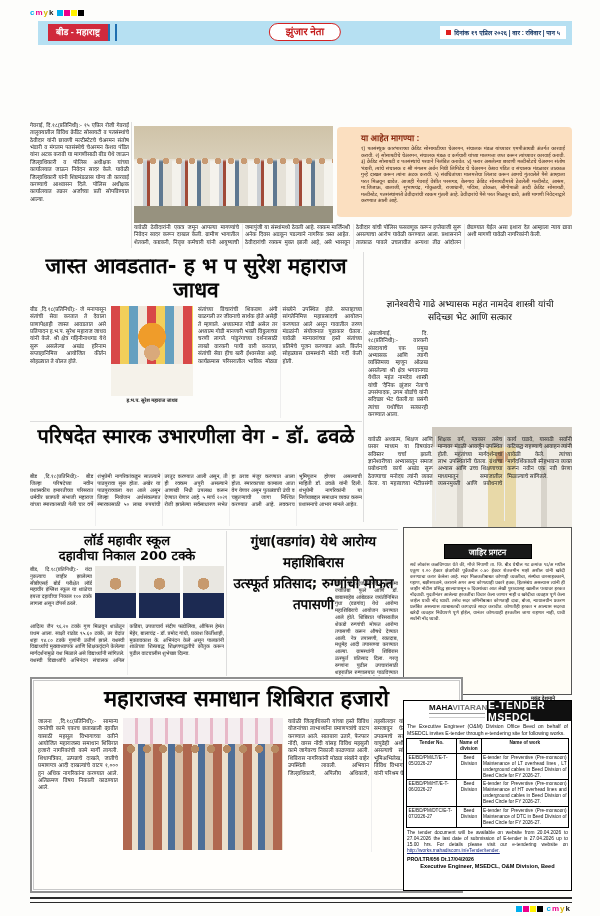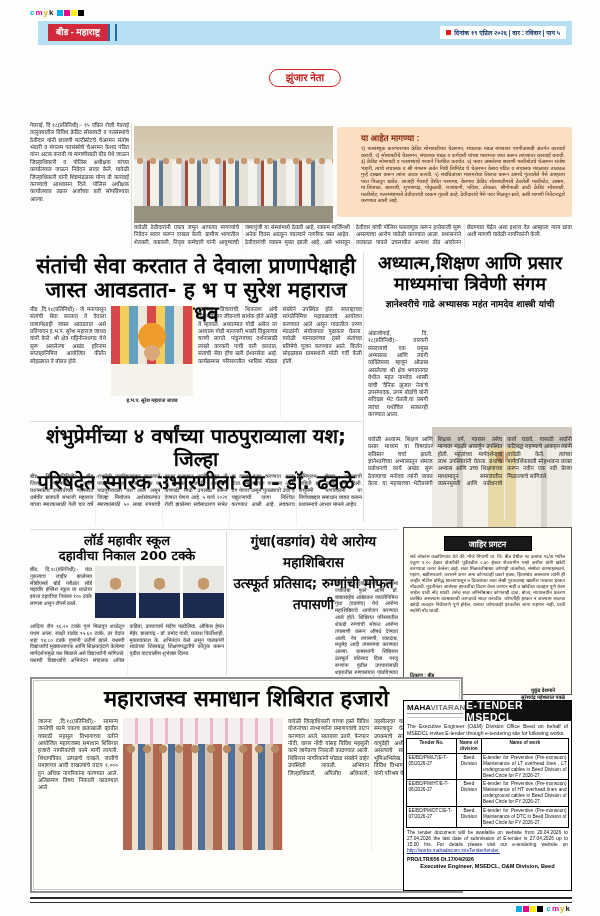--- a/index.html
+++ b/index.html
@@ -11,21 +11,21 @@
   .tiny{font-size:5px;line-height:1.3;color:#222;text-align:justify;overflow:hidden;}
   .hairline-v{width:1px;background:#ddd;}
   .hairline-h{height:1px;background:#ddd;}
   
   #mast{left:38px;top:21px;width:534px;height:24px;background:#b6e0f2;}
   #mast-region{position:absolute;left:10px;top:3px;height:17px;padding:0 8px;background:#d02a3c;color:#fff;
                font-size:9px;font-weight:bold;line-height:17px;}
   #mast-bars{position:absolute;left:0;top:0;height:17px;width:5px;border-left:2px solid #1f6fb0;border-right:2px solid #1f6fb0;right:-9px;left:auto;}
   #mast-pill{position:absolute;left:50%;top:2px;transform:translateX(-50%);height:14px;padding:1px 16px;
              background:#fff;border:1.6px solid #d42222;border-radius:11px;color:#c41f1f;font-weight:bold;
-             font-size:10px;line-height:14px;white-space:nowrap;margin-top:46px;}
+             font-size:10px;line-height:14px;white-space:nowrap;}
   #mast-date{position:absolute;right:6px;top:5px;height:13px;background:#fff;padding:0 6px;
              font-size:6.3px;font-weight:bold;color:#0c2f5e;line-height:13px;white-space:nowrap;}
   #mast-date::before{content:"";display:inline-block;width:5px;height:5px;background:#e01f1f;margin-right:3px;}
   .cmyk{display:flex;align-items:center;gap:1px;font-size:8px;font-weight:bold;}
   .cmyk .sq{width:6px;height:6px;display:inline-block;}
   
   .photo{position:relative;overflow:hidden;background-color:#e6e2d8;}
   .ph-group{background-image:
       linear-gradient(180deg,#cfc3a8 0%,#d9cfb9 34%,#e7e1d4 34%,rgba(0,0,0,0) 37%),
       linear-gradient(180deg,rgba(0,0,0,0) 0 82%,#97927f 82%),
@@ -54,30 +54,30 @@
       repeating-linear-gradient(90deg,#f4eef0 0 12px,#e8b8c8 12px 15px),
       radial-gradient(circle 4px at 8px 5px,#b88a62 97%,rgba(0,0,0,0)),
       repeating-linear-gradient(90deg,#b06850 0 9px,#ece0cc 9px 15px,#4f6f98 15px 22px,#d8c0a8 22px 30px);
       background-size:100% 20%,16px 12px,100% 100%;background-repeat:repeat-x,repeat-x,no-repeat;
       background-position:top,0 22%,bottom;}
   
   #demands{background:#fbdfc0;border-radius:4px;padding:5px 7px;box-sizing:border-box;}
   #demands .t{font-size:8.5px;font-weight:bold;color:#8a2a10;margin-bottom:2px;}
   
   #notice{border:1px solid #555;background:#fffdf6;box-sizing:border-box;padding:4px 6px;}
-  #notice .strip{width:86px;margin:4px auto 3px auto;background:#191919;border:1px solid #000;color:#fff;
+  #notice .strip{width:86px;margin:12px auto 3px auto;background:#191919;border:1px solid #000;color:#fff;
       font-weight:bold;font-size:8px;text-align:center;padding:1px 0;}
   .sig-row{display:flex;justify-content:space-between;margin-top:3px;font-size:5px;font-weight:bold;color:#111;text-align:center;line-height:1.4;}
   
   #mrbox{border:2px solid #8f8f8f;box-shadow:inset 0 0 0 1px #fff, inset 0 0 0 2px #c9c9c9;
          box-sizing:border-box;background:#fffefb;}
   
   #tender{border:1px solid #000;background:#fff;box-sizing:border-box;font-family:"Liberation Sans",sans-serif;}
   #tender .hd{display:flex;height:20px;}
-  #tender .logo{width:62px;background:#fff;border-right:1px solid #000;position:relative;padding:2px 2px 0 3px;box-sizing:border-box;}
+  #tender .logo{width:62px;background:#fff;border-right:1px solid #000;position:relative;padding:2px 2px 0 3px;box-sizing:border-box;margin-left:22px;}
   #tender .logo .l1{font-size:8px;font-weight:bold;color:#111;letter-spacing:0;line-height:9px;}
   #tender .logo .l1 .lt{color:#777;font-weight:bold;}
   #tender .logo .tag{margin-top:1px;height:3px;border-top:1px solid #999;border-bottom:1px solid #ccc;}
   #tender .ttl{flex:1;background:#101010;color:#fff;font-weight:bold;font-size:10.5px;display:flex;align-items:center;justify-content:center;letter-spacing:.4px;}
   #tender .intro{font-size:5.1px;line-height:1.3;padding:2px 3px;text-align:justify;color:#111;}
   #tender table{border-collapse:collapse;width:calc(100% - 4px);margin:0 2px;}
   #tender th,#tender td{border:0.5px solid #000;font-size:4.7px;line-height:1.25;padding:1px 1.5px;vertical-align:top;color:#111;}
   #tender th{text-align:center;font-weight:bold;}
   #tender td.work{text-align:justify;}
   #tender .ft{font-size:4.8px;line-height:1.3;padding:2px 3px 0 3px;text-align:justify;color:#111;}
@@ -118,48 +118,43 @@
   <div class="abs body-txt" style="left:30px;top:122px;width:99px;height:126px;">गेवराई, दि.१८(प्रतिनिधी):- १५ एप्रिल रोजी गेवराई तालुक्यातील विविध क्रेडिट सोसायटी व पतसंस्थांचे ठेवीदार यांनी छावणी मल्टीस्टेटचे चेअरमन संतोष भंडारी व मंगलम पतसंस्थेचे चेअरमन केशव पंडित यांना अटक करावी या मागणीसाठी बीड येथे जाऊन जिल्हाधिकारी व पोलिस अधीक्षक यांच्या कार्यालयात जाऊन निवेदन सादर केले. यावेळी जिल्हाधिकारी यांनी शिष्टमंडळास योग्य ती कारवाई करण्याचे आश्वासन दिले. पोलिस अधीक्षक कार्यालयात तक्रार अर्जांच्या प्रती सोपविण्यात आल्या.</div>
   <div class="abs hairline-v" style="left:131px;top:122px;height:126px;"></div>
   <div class="abs photo ph-group" style="left:134px;top:126px;width:199px;height:97px;"></div>
   <div id="demands" class="abs" style="left:337px;top:127px;width:235px;height:90px;padding-left:24px;">
     <div class="t">या आहेत मागण्या :</div>
     <div class="tiny" style="height:70px;color:#3a2414;">१) पतसंस्थुक कारभाराच्या क्रेडिट सोसायटीच्या चेअरमन, संचालक मंडळ यांच्यावर एमपीआयडी अंतर्गत कारवाई करावी. २) सोसायटीचे चेअरमन, संचालक मंडळ व कर्मचारी यांच्या मालमत्ता जप्त करून त्यांच्यावर कारवाई करावी. ३) क्रेडिट सोसायटी व पतसंस्थांचे परवाने निलंबित करावेत. ४) फरार असलेल्या छावणी मल्टीस्टेटचे चेअरमन संतोष भंडारी, त्यांचे संचालक व श्री मंगलम अर्बन निधी लिमिटेड चे चेअरमन केशव पंडित व संचालक मंडळावर तात्काळ गुन्हे दाखल करून त्यांना अटक करावी. ५) संबंधितांच्या मालमत्तेचा लिलाव करून आमचे गुंतवलेले पैसे आम्हाला परत मिळवून द्यावेत. आजही गेवराई वेशीत परसगड, बेलगाव क्रेडिट सोसायटीमध्ये ठेवलेली मल्टीस्टेट, आश्रम, मा.जिजाऊ, बालाजी, सुभाषचंद्र, गोकुळची, राजाधानी, पवित्रा, ठोकळा, श्रीगोपाळी आदी क्रेडिट सोसायटी, मल्टीस्टेट, पतसंस्थांमध्ये ठेवीदारांची रक्कम गुंतली आहे. ठेवीदारांचे पैसे परत मिळवून द्यावे, अशी मागणी निवेदनाद्वारे करण्यात आली आहे.</div>
   </div>
   <div class="abs body-txt" style="left:134px;top:224px;width:438px;height:25px;column-count:4;column-gap:6px;column-rule:1px solid #e8e8e8;">यावेळी ठेवीदारांनी एकत्र जमून आपल्या मागण्यांचे निवेदन सादर करून दाखल केली. ग्रामीण भागातील शेतकरी, कष्टकरी, निवृत्त कर्मचारी यांनी आयुष्याची जमापुंजी या संस्थांमध्ये ठेवली आहे. रक्कम मार्जिनशी अनेक दिवस अडकून पडल्याने नागरिक त्रस्त आहेत. ठेवीदारांची रक्कम मुक्त झाली आहे, असे भासवून ठेवीदार यांची पोलिस फसवणूक करून हप्तेबाजी सुरू असल्याचा आरोप यावेळी करण्यात आला. प्रशासनाने तात्काळ पावले उचलावीत अन्यथा तीव्र आंदोलन छेडण्यात येईल असा इशारा देत आम्हाला न्याय द्यावा अशी मागणी यावेळी नागरिकांनी केली.</div>
 
   <div class="abs hl" style="left:30px;top:254px;width:332px;font-size:21px;line-height:24px;">
-    <div>संतांची सेवा करतात ते देवाला प्राणापेक्षाही</div>
     <div>जास्त आवडतात- ह भ प सुरेश महाराज जाधव</div>
   </div>
   <div class="abs" style="left:30px;top:306px;width:332px;height:112px;display:flex;gap:5px;">
     <div class="body-txt" style="width:76px;height:112px;">बीड ,दि.१८(प्रतिनिधी):- जे मनापासून संतांची सेवा करतात ते देवाला प्राणापेक्षाही जास्त आवडतात असे प्रतिपादन ह.भ.प. सुरेश महाराज जाधव यांनी केले. श्री क्षेत्र गहिनीनाथगड येथे सुरू असलेल्या अखंड हरिनाम सप्ताहानिमित्त आयोजित कीर्तन सोहळ्यात ते बोलत होते.</div>
     <div style="width:82px;">
       <div class="photo ph-turban" style="width:82px;height:90px;"></div>
       <div style="font-size:5px;font-weight:bold;text-align:center;margin-top:1px;color:#222;">ह.भ.प. सुरेश महाराज जाधव</div>
     </div>
     <div class="body-txt" style="flex:1;height:112px;column-count:2;column-gap:5px;column-rule:1px solid #eee;">संतांच्या विचारांची शिकवण अंगी बाळगली तर जीवनाचे सार्थक होते असेही ते म्हणाले. अध्यात्मात गोडी असेल तर अध्यात्म गोडी मानणारी भक्ती विठ्ठलाच्या चरणी लागते. पांडुरंगाच्या दर्शनासाठी लाखो वारकरी पायी वारी करतात, संतांची सेवा हीच खरी ईश्वरसेवा आहे. कार्यक्रमास परिसरातील भाविक मोठ्या संख्येने उपस्थित होते. सप्ताहाच्या सांगतेनिमित्त महाप्रसादाचे आयोजन करण्यात आले असून गावातील तरुण मंडळांनी संयोजनात पुढाकार घेतला. यावेळी मान्यवरांच्या हस्ते संतांच्या प्रतिमेचे पूजन करण्यात आले. किर्तन सोहळ्यास ग्रामस्थांनी मोठी गर्दी केली होती.</div>
   </div>
 
   <div class="abs hairline-v" style="left:363px;top:252px;height:270px;"></div>
 
-  <div class="abs hl" style="left:368px;top:252px;width:204px;font-size:18px;line-height:21px;">
-    <div>अध्यात्म,शिक्षण आणि प्रसार</div>
-    <div>माध्यमांचा त्रिवेणी संगम</div>
-  </div>
-  <div class="abs hl" style="left:368px;top:298px;width:204px;font-size:9px;line-height:13px;font-weight:bold;">
+  <div class="abs hl" style="left:368px;top:298px;width:204px;font-size:9px;line-height:13px;font-weight:normal;">
     <div>ज्ञानेश्वरीचे गाढे अभ्यासक महंत नामदेव शास्त्री यांची</div>
+    <div>सदिच्छा भेट आणि सत्कार</div>
   </div>
   <div class="abs body-txt" style="left:368px;top:330px;width:60px;height:102px;">अंबाजोगाई, दि. १८(प्रतिनिधी):- वारकरी संप्रदायाचे एक प्रमुख अभ्यासक आणि त्यागी व्यक्तिमत्त्व म्हणून ओळख असलेल्या श्री क्षेत्र भगवानगड येथील महंत नामदेव शास्त्री यांची 'दैनिक झुंजार नेता'चे उपसंपादक, उगम बोर्डाचे यांनी सदिच्छा भेट घेतली.या प्रसंगी त्यांचा यथोचित सत्कारही करण्यात आला.</div>
   <div class="abs photo ph-felicit" style="left:432px;top:330px;width:140px;height:100px;"></div>
   <div class="abs body-txt" style="left:368px;top:436px;width:204px;height:85px;column-count:3;column-gap:5px;column-rule:1px solid #eee;">यावेळी अध्यात्म, शिक्षण आणि प्रसार माध्यम या विषयांवर सविस्तर चर्चा झाली. ज्ञानेश्वरीच्या अभ्यासातून समाज प्रबोधनाचे कार्य अखंड सुरू ठेवण्याचा मनोदय त्यांनी व्यक्त केला. या महत्त्वाच्या भेटीप्रसंगी शिक्षक वर्ग, पत्रकार तसेच मान्यवर मंडळी आवर्जून उपस्थित होती. महंतांच्या मार्गदर्शनाचा लाभ उपस्थितांनी घेतला. ग्रंथाचा अभ्यास आणि उच्च शिक्षणाच्या माध्यमातून समाजातील व्यसनमुक्ती आणि प्रबोधनाचे कार्य घडावे, यासाठी सर्वांनी कटिबद्ध राहण्याचे आवाहन त्यांनी यावेळी केले. त्यांच्या मार्गदर्शिकाप्रती स्नेहभावना व्यक्त करून नवीन एक नवी प्रेरणा मिळाल्याचे सांगितले.</div>
 
   <div class="abs hairline-h" style="left:30px;top:421px;width:332px;"></div>
   <div class="abs hl" style="left:30px;top:425px;width:332px;font-size:20px;line-height:23px;">
-    <div>शंभुप्रेमींच्या ४ वर्षांच्या पाठपुराव्याला यश; जिल्हा</div>
     <div>परिषदेत स्मारक उभारणीला वेग - डॉ. ढवळे</div>
   </div>
   <div class="abs body-txt" style="left:30px;top:473px;width:332px;height:53px;column-count:5;column-gap:4px;column-rule:1px solid #eee;font-size:5.2px;">बीड ,दि.१८(प्रतिनिधी):- बीड जिल्हा परिषदेच्या नवीन प्रशासकीय इमारतीच्या परिसरात धर्मवीर छत्रपती संभाजी महाराज यांच्या स्मारकासाठी गेली चार वर्षे शंभुप्रेमी नागरिकांकडून सातत्याने पाठपुरावा सुरू होता. अखेर या पाठपुराव्याला यश आले असून जिल्हा नियोजन अर्थसंकल्पात स्मारकासाठी ५० लाख रुपयांची तरतूद करण्यात आली असून, ती ही रक्कम अपुरी असल्याने आणखी निधी उपलब्ध करून देण्यात येणार आहे. ५ मार्च २०२१ रोजी झालेल्या सर्वसाधारण सभेत हा ठराव मंजूर करण्यात आला होता. स्मारकाच्या कामाला आता वेग येणार असून पुतळ्याची उंची व चबुतऱ्याची जागा निश्चित करण्यात आली आहे. लवकरच भूमिपूजन होणार असल्याची माहिती डॉ. ढवळे यांनी दिली. शंभुप्रेमी नागरिकांनी या निर्णयाबद्दल समाधान व्यक्त करून प्रशासनाचे आभार मानले आहेत.</div>
 
   <div class="abs hairline-h" style="left:30px;top:529px;width:368px;"></div>
   <div class="abs hl" style="left:30px;top:533px;width:194px;font-size:13px;line-height:15px;">
     <div>लॉर्ड महावीर स्कूल</div>
     <div>दहावीचा निकाल 200 टक्के</div>
   </div>
   <div class="abs" style="left:30px;top:566px;width:194px;height:54px;display:flex;gap:3px;">

